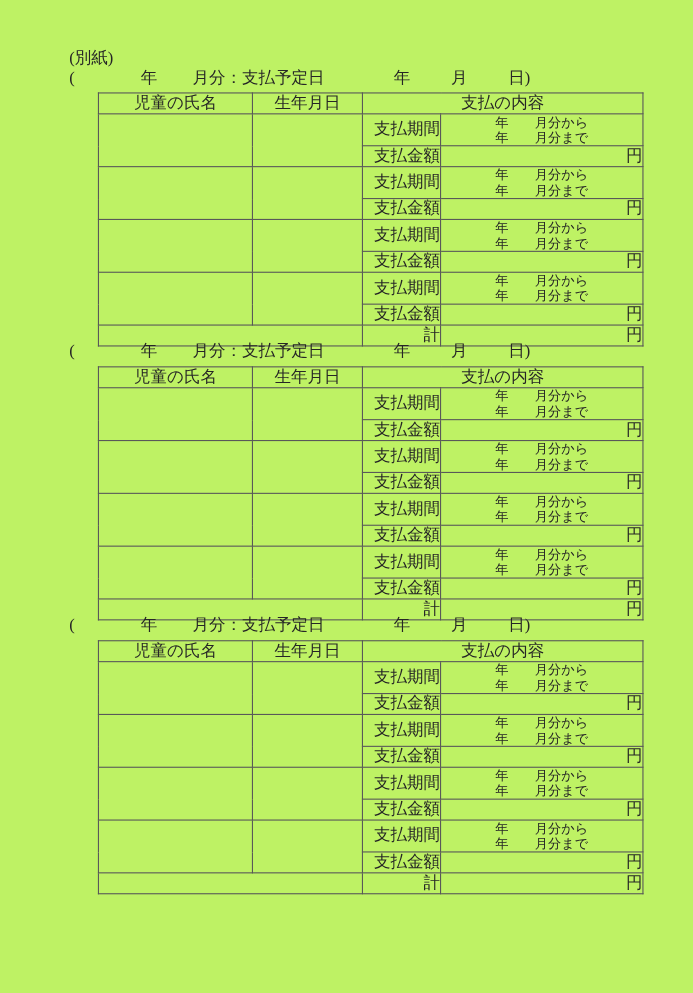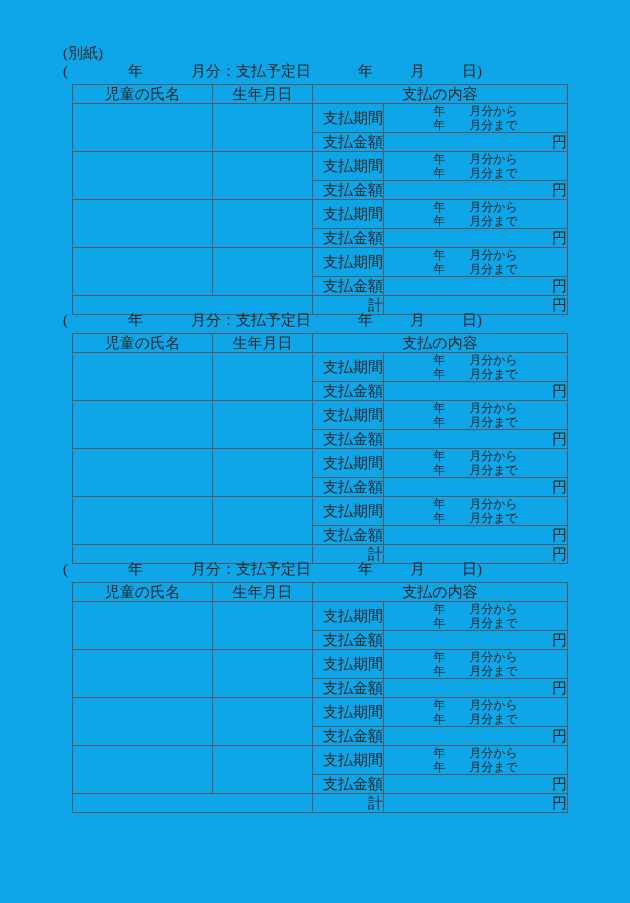--- a/index.html
+++ b/index.html
@@ -4,21 +4,21 @@
 <style>
   html, body {
     margin: 0;
     padding: 0;
     background: #ffffff;
   }
   #page {
     position: relative;
     width: 630px;
     height: 903px;
-    background: #0ea5e9;
+    background: #bef264;
     font-family: "Liberation Serif", "DejaVu Serif", serif;
     color: #262626;
     overflow: hidden;
   }
   #attachment-note {
     position: absolute;
     left: 63px;
     top: 45px;
     font-size: 15px;
     line-height: 16px;
@@ -35,29 +35,29 @@
   .caption {
     position: relative;
     height: 17px;
     font-size: 15px;
     line-height: 16px;
     white-space: nowrap;
   }
   .caption span { position: absolute; top: 0; }
   .cap-open   { left: 0; }
   .cap-year1  { left: 65px; }
-  .cap-paylbl { left: 128px; }
+  .cap-paylbl { left: 112px; }
   .cap-year2  { left: 295px; }
   .cap-month  { left: 347px; }
   .cap-close  { left: 399px; }
 
   table.pay-table {
     border-collapse: collapse;
     table-layout: fixed;
-    margin-left: 9px;
+    margin-left: 26px;
     margin-top: 4px;
     width: 495px;
     font-size: 15px;
   }
   col.w1 { width: 140px; }
   col.w2 { width: 100px; }
   col.w3 { width: 71px; }
   col.w4 { width: 184px; }
   table.pay-table td {
     border: 1px solid #595959;

